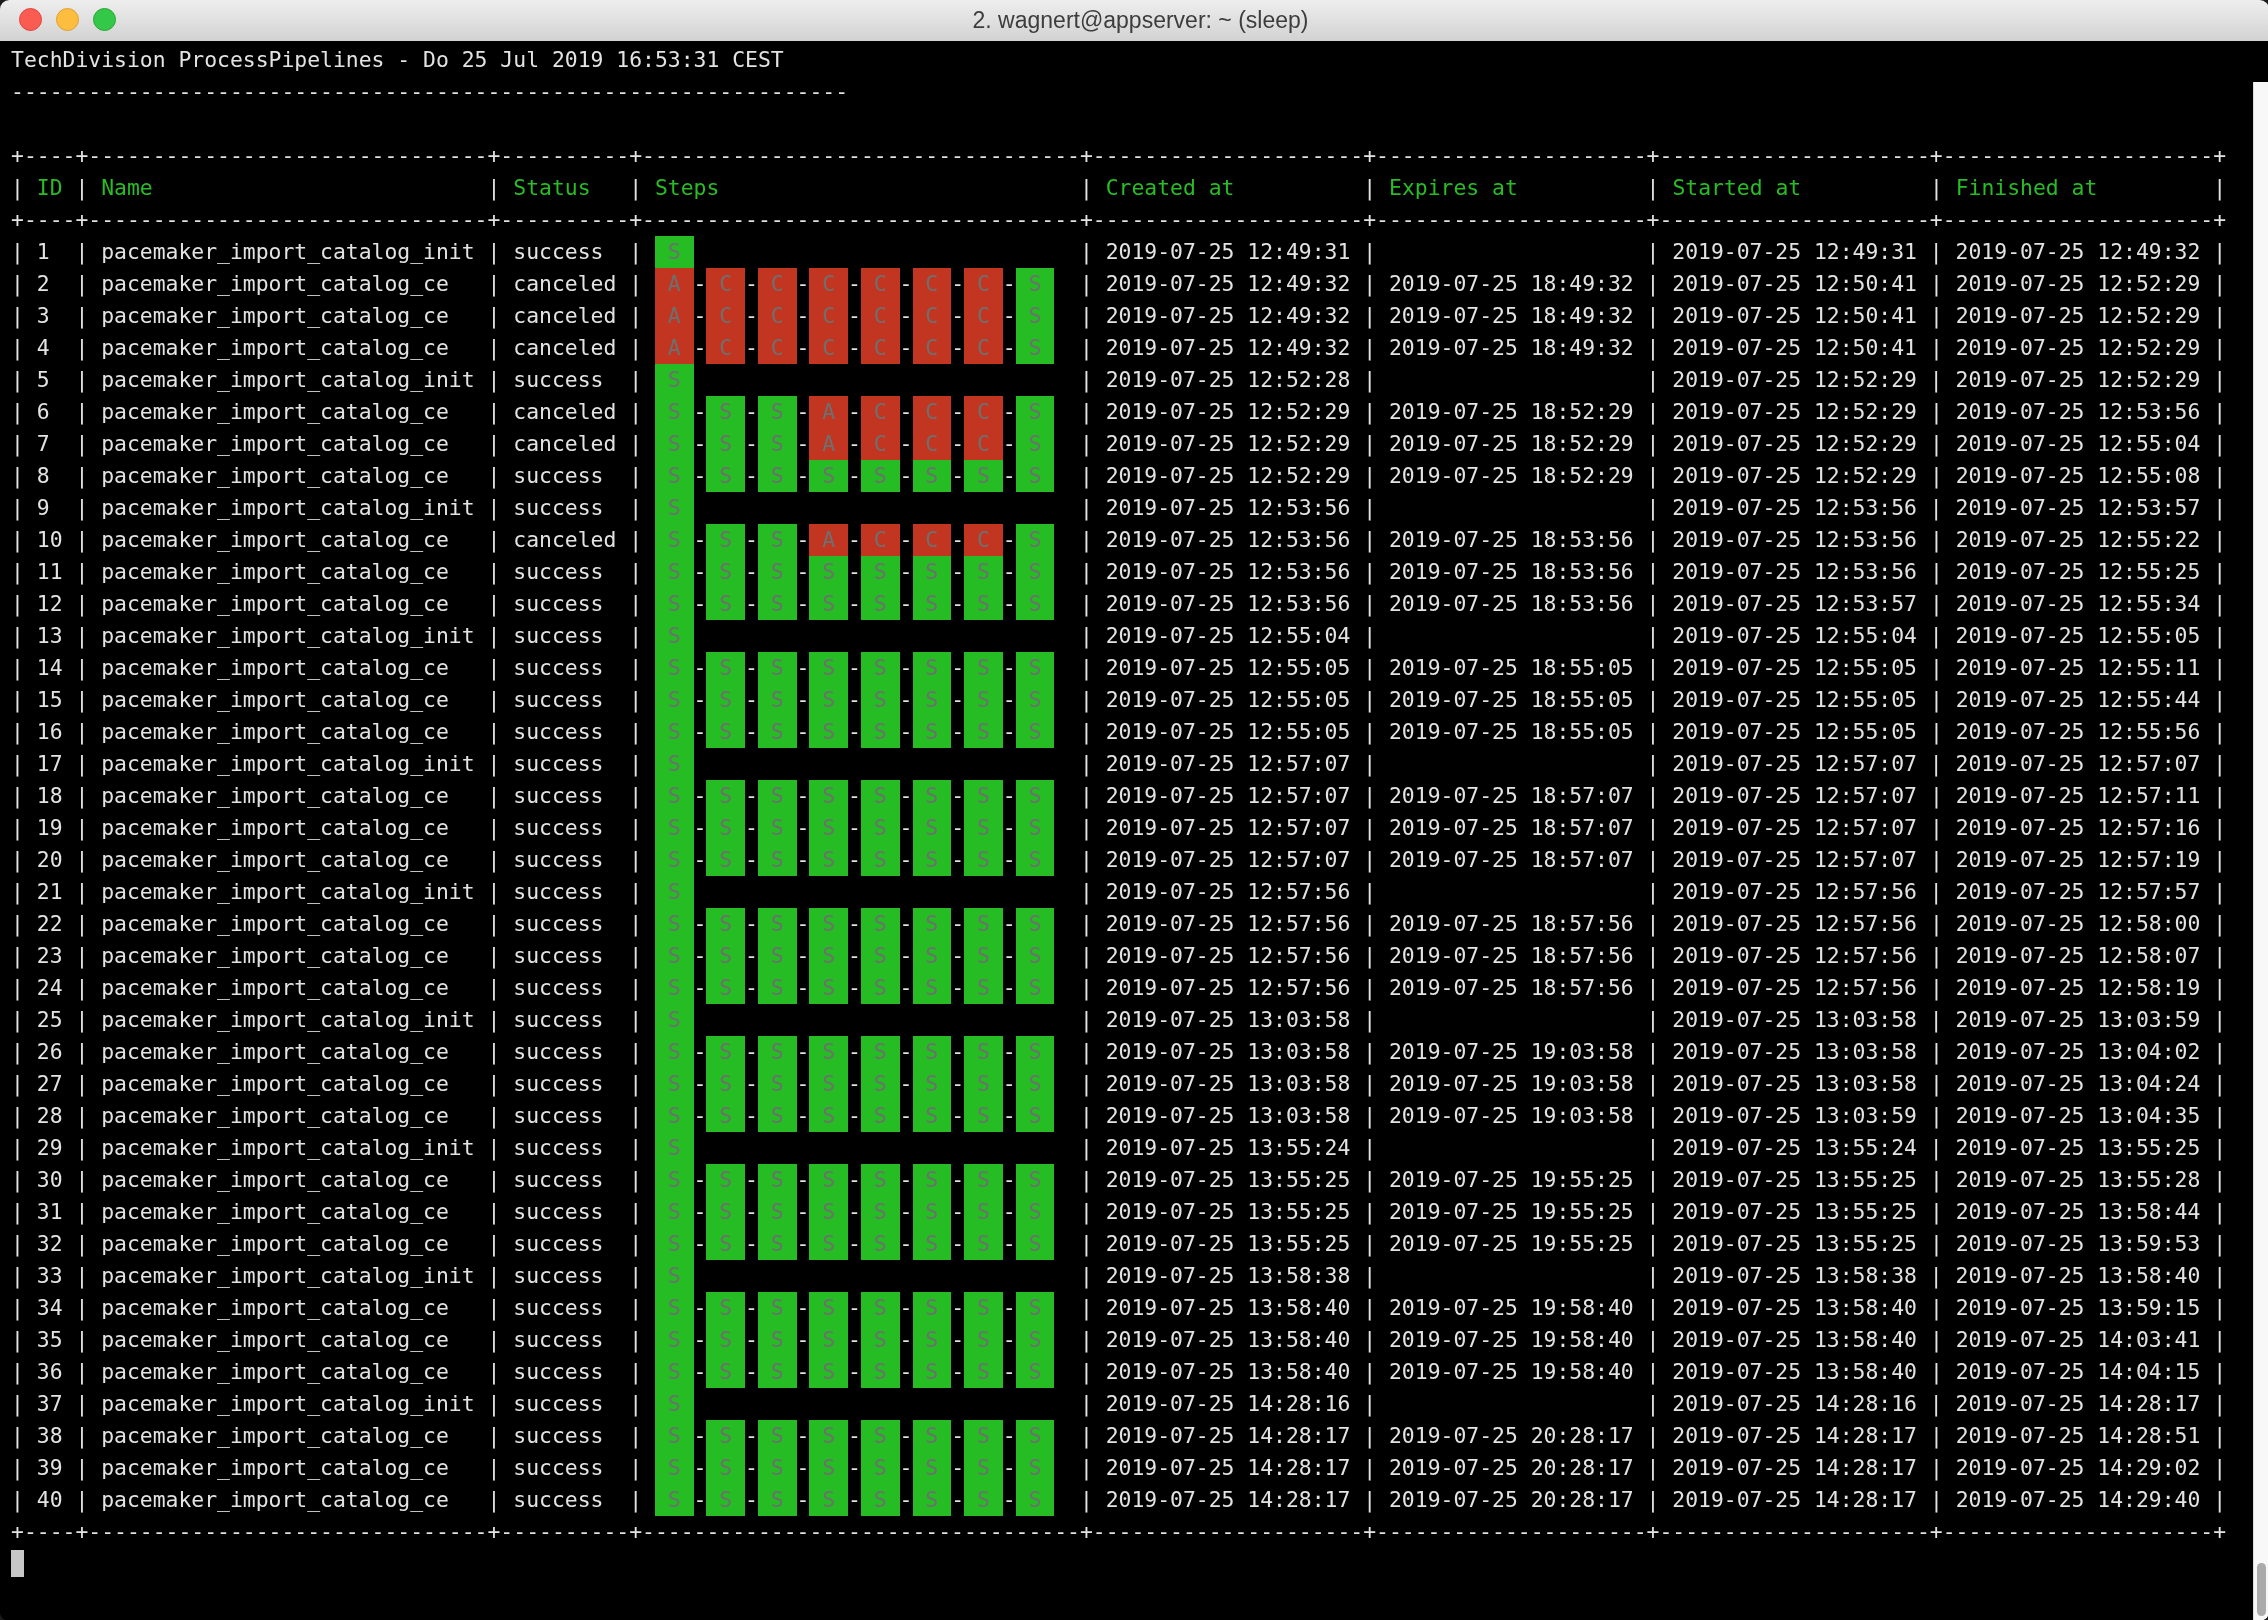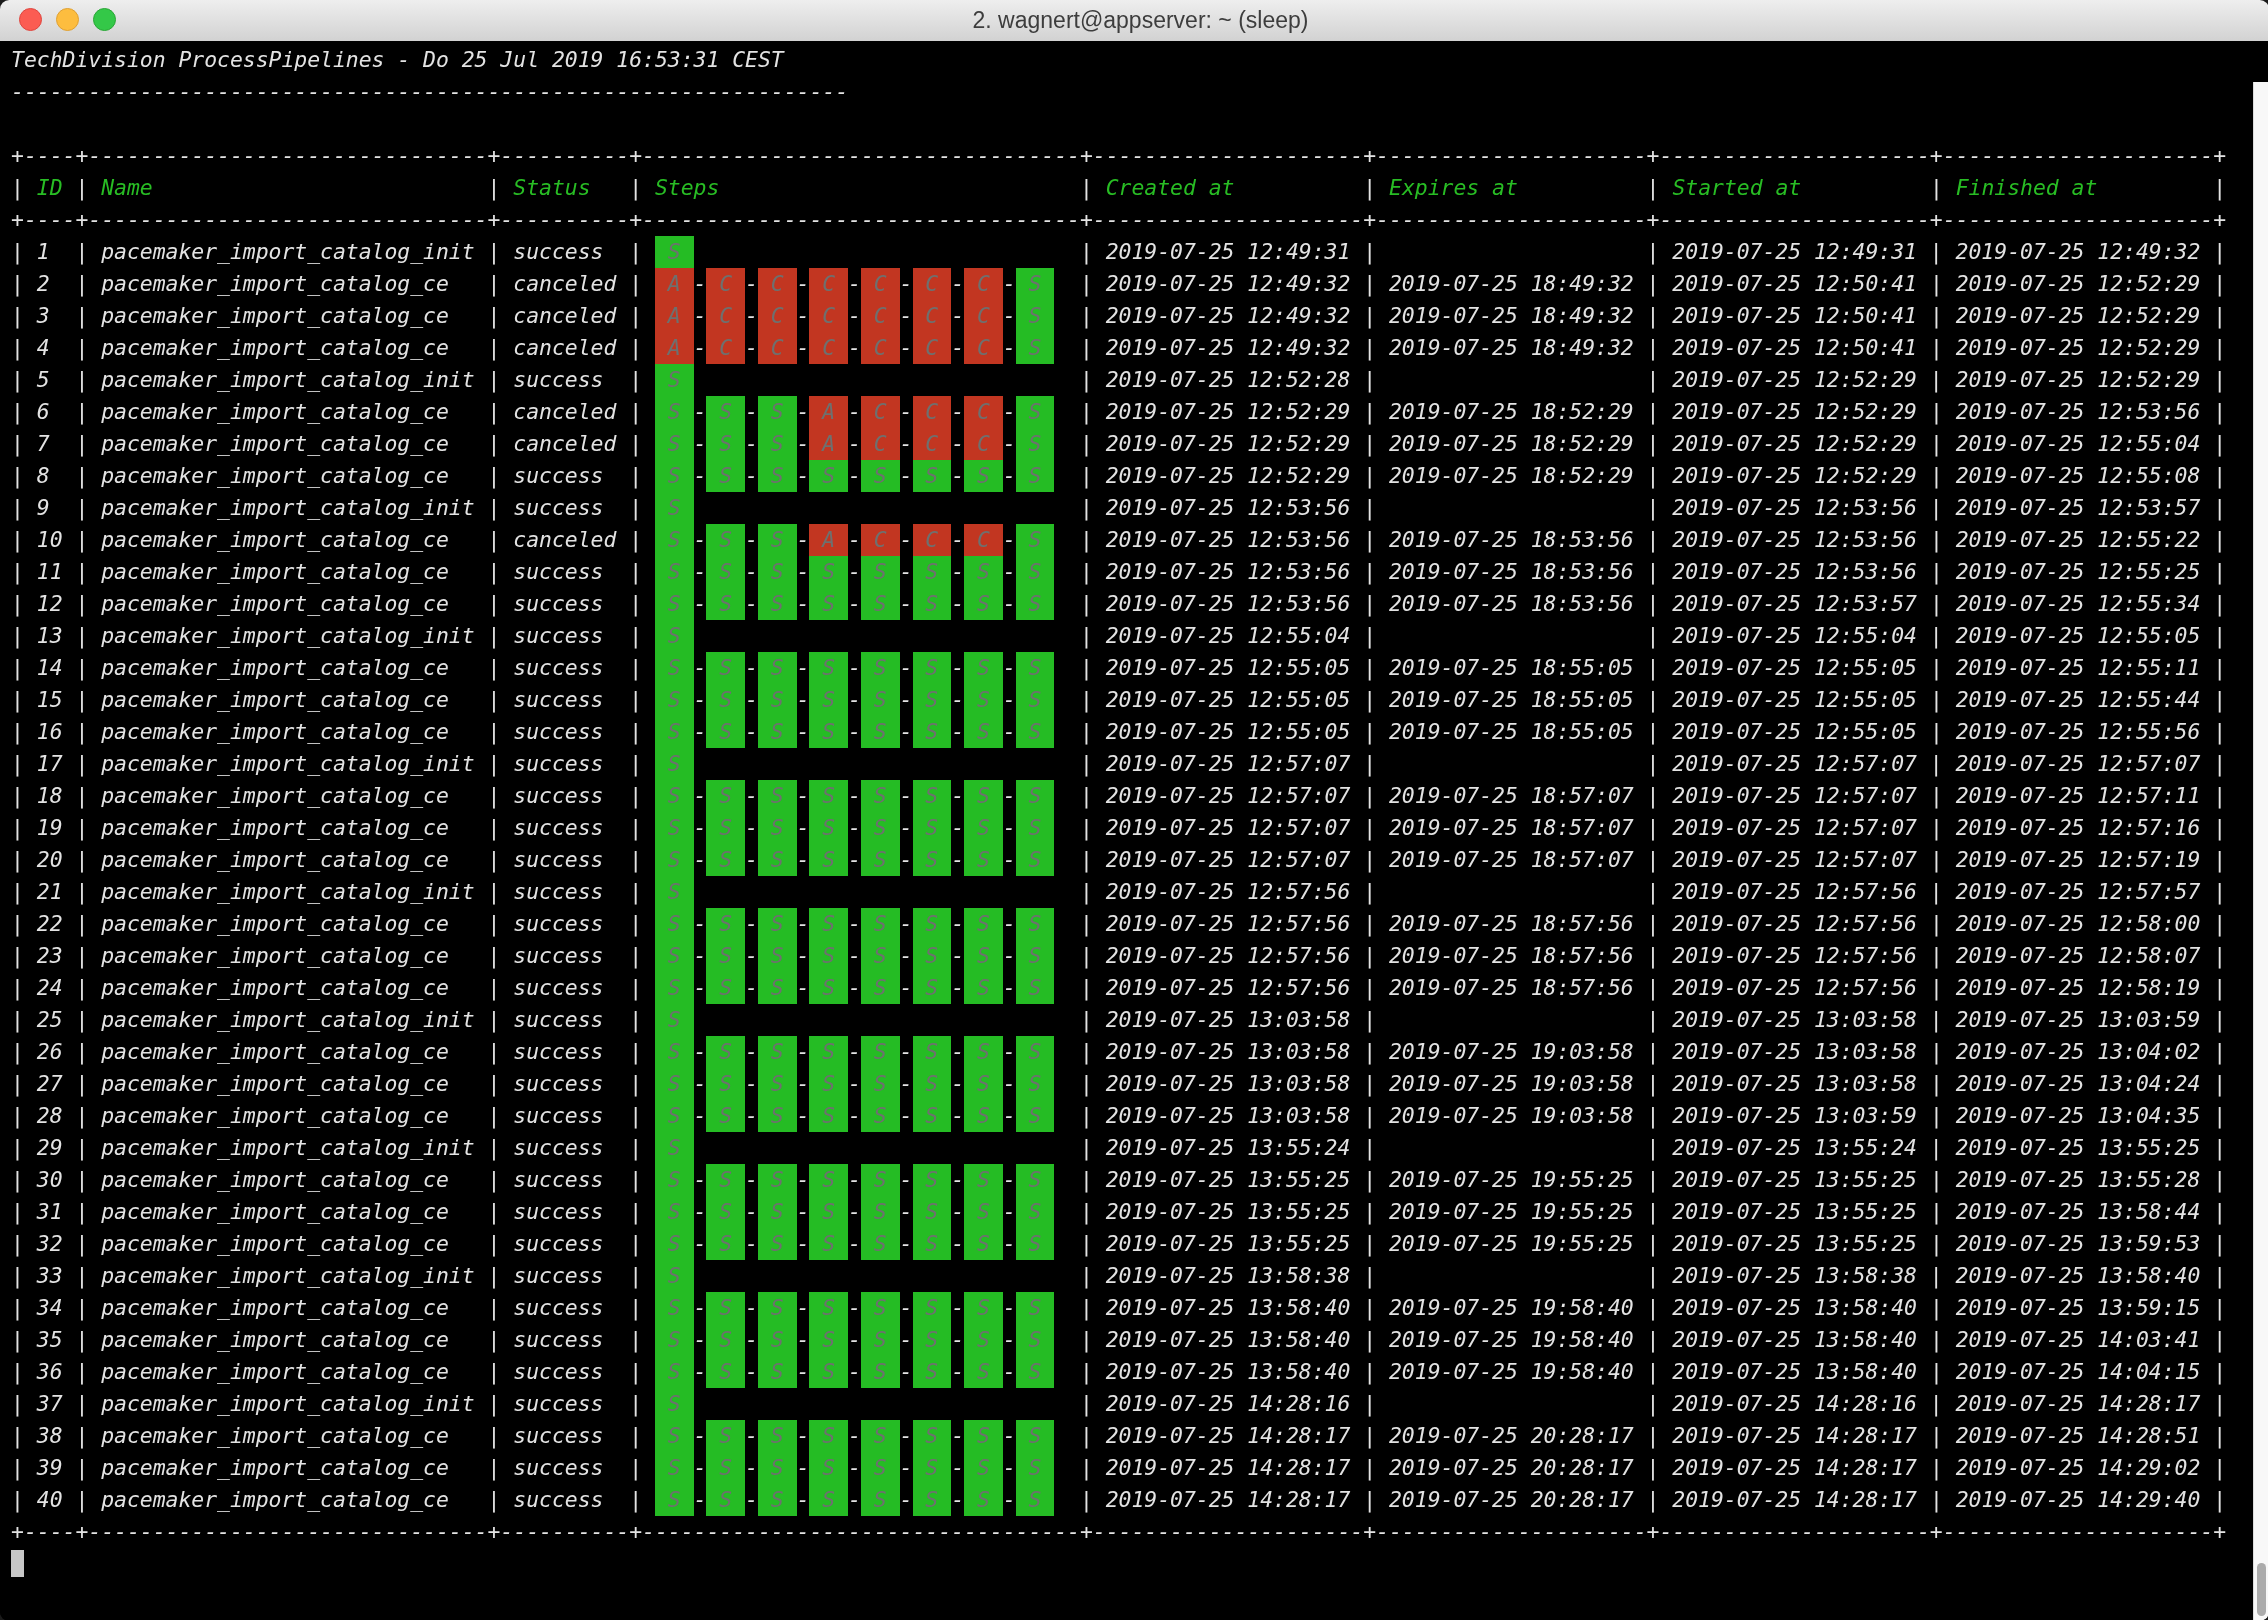--- a/index.html
+++ b/index.html
@@ -20,21 +20,21 @@
   .titletext{
     position:absolute;left:0;right:0;top:0;height:41px;line-height:41px;
     text-align:center;font-size:23px;color:#3d3d3d;padding-left:12px;
   }
   .screen{position:absolute;left:0;top:41px;right:0;bottom:0;background:#000;}
   .term{
     position:absolute;left:11px;top:2.8px;
     font:21.4px/32px "DejaVu Sans Mono",monospace;
     color:var(--fg,#e3e3e3);white-space:pre;
   }
-  .line{height:32px;white-space:pre;font-style:italic;}
+  .line{height:32px;white-space:pre;}
   .hdr{color:var(--hdr,#28bd24);}
   .step{
     display:inline-block;width:3ch;height:32px;line-height:32px;
     vertical-align:top;text-align:center;color:var(--letter,#6e706f);
   }
   .step.ok{background:var(--okbg,#25bc24);}
   .step.bad{background:var(--badbg,#c23621);}
   .cursor{
     display:inline-block;width:1ch;height:27px;margin-top:1.8px;
     vertical-align:top;background:var(--cursor,#c7c7c7);

